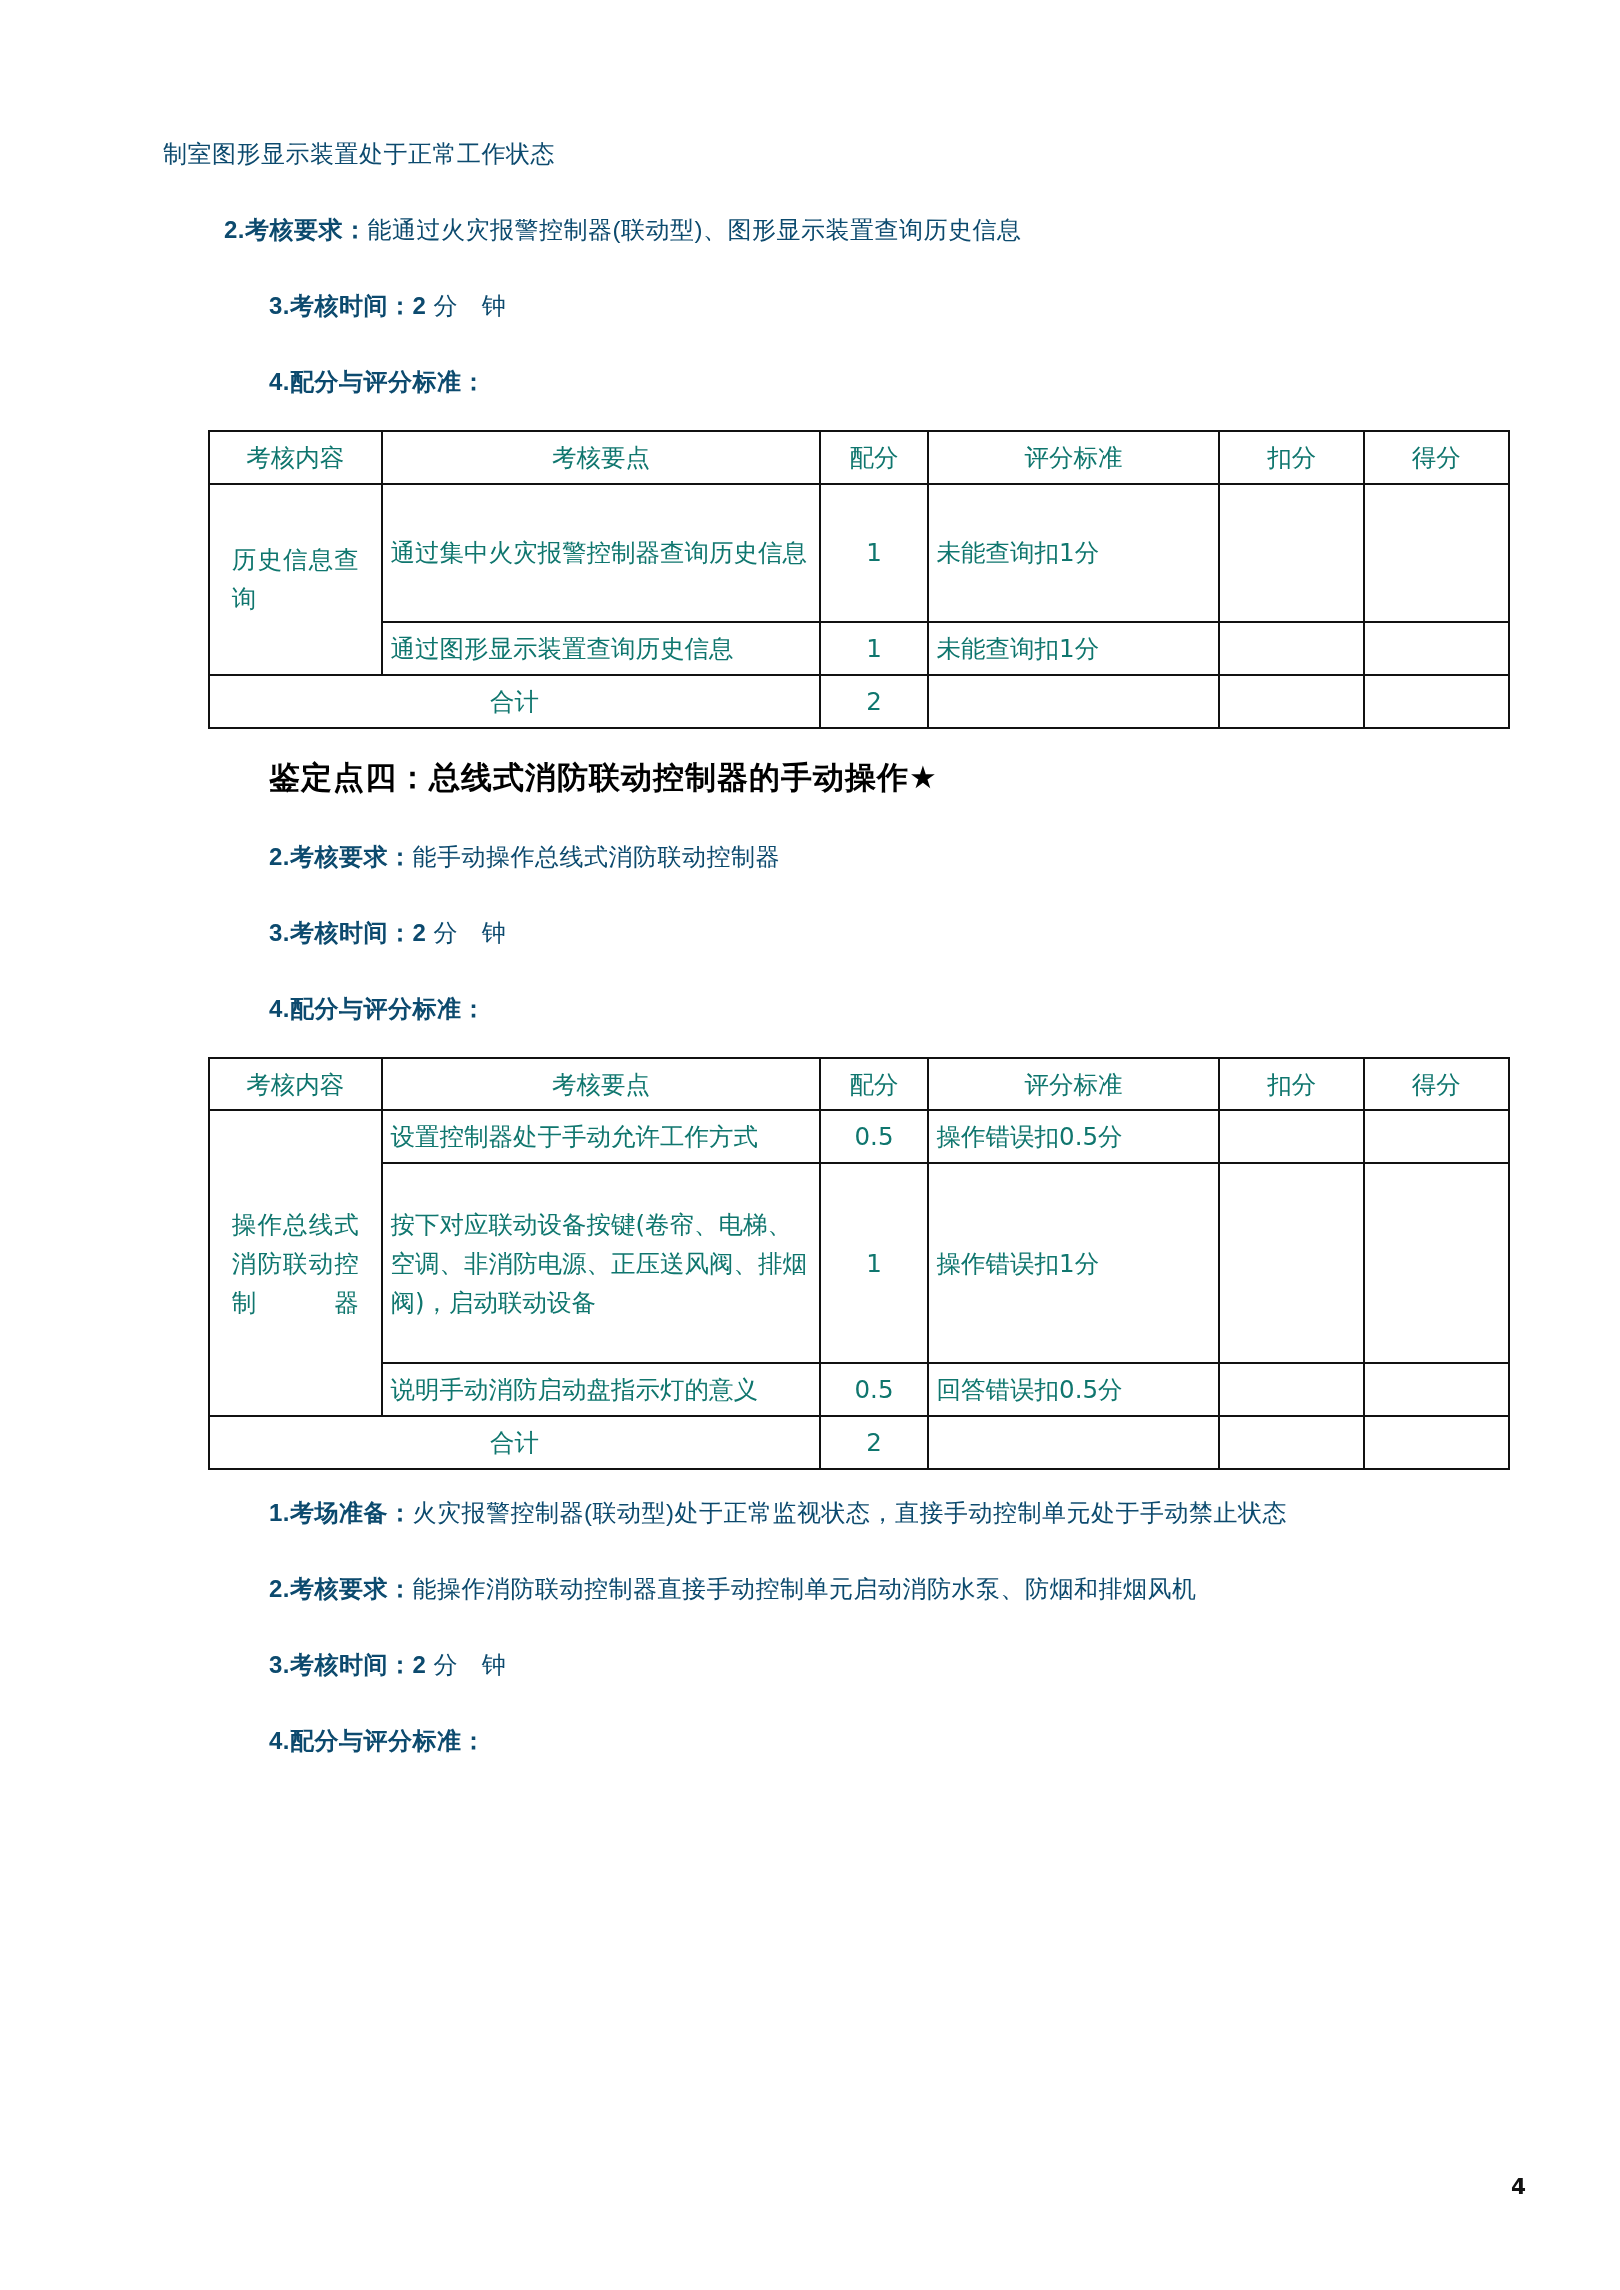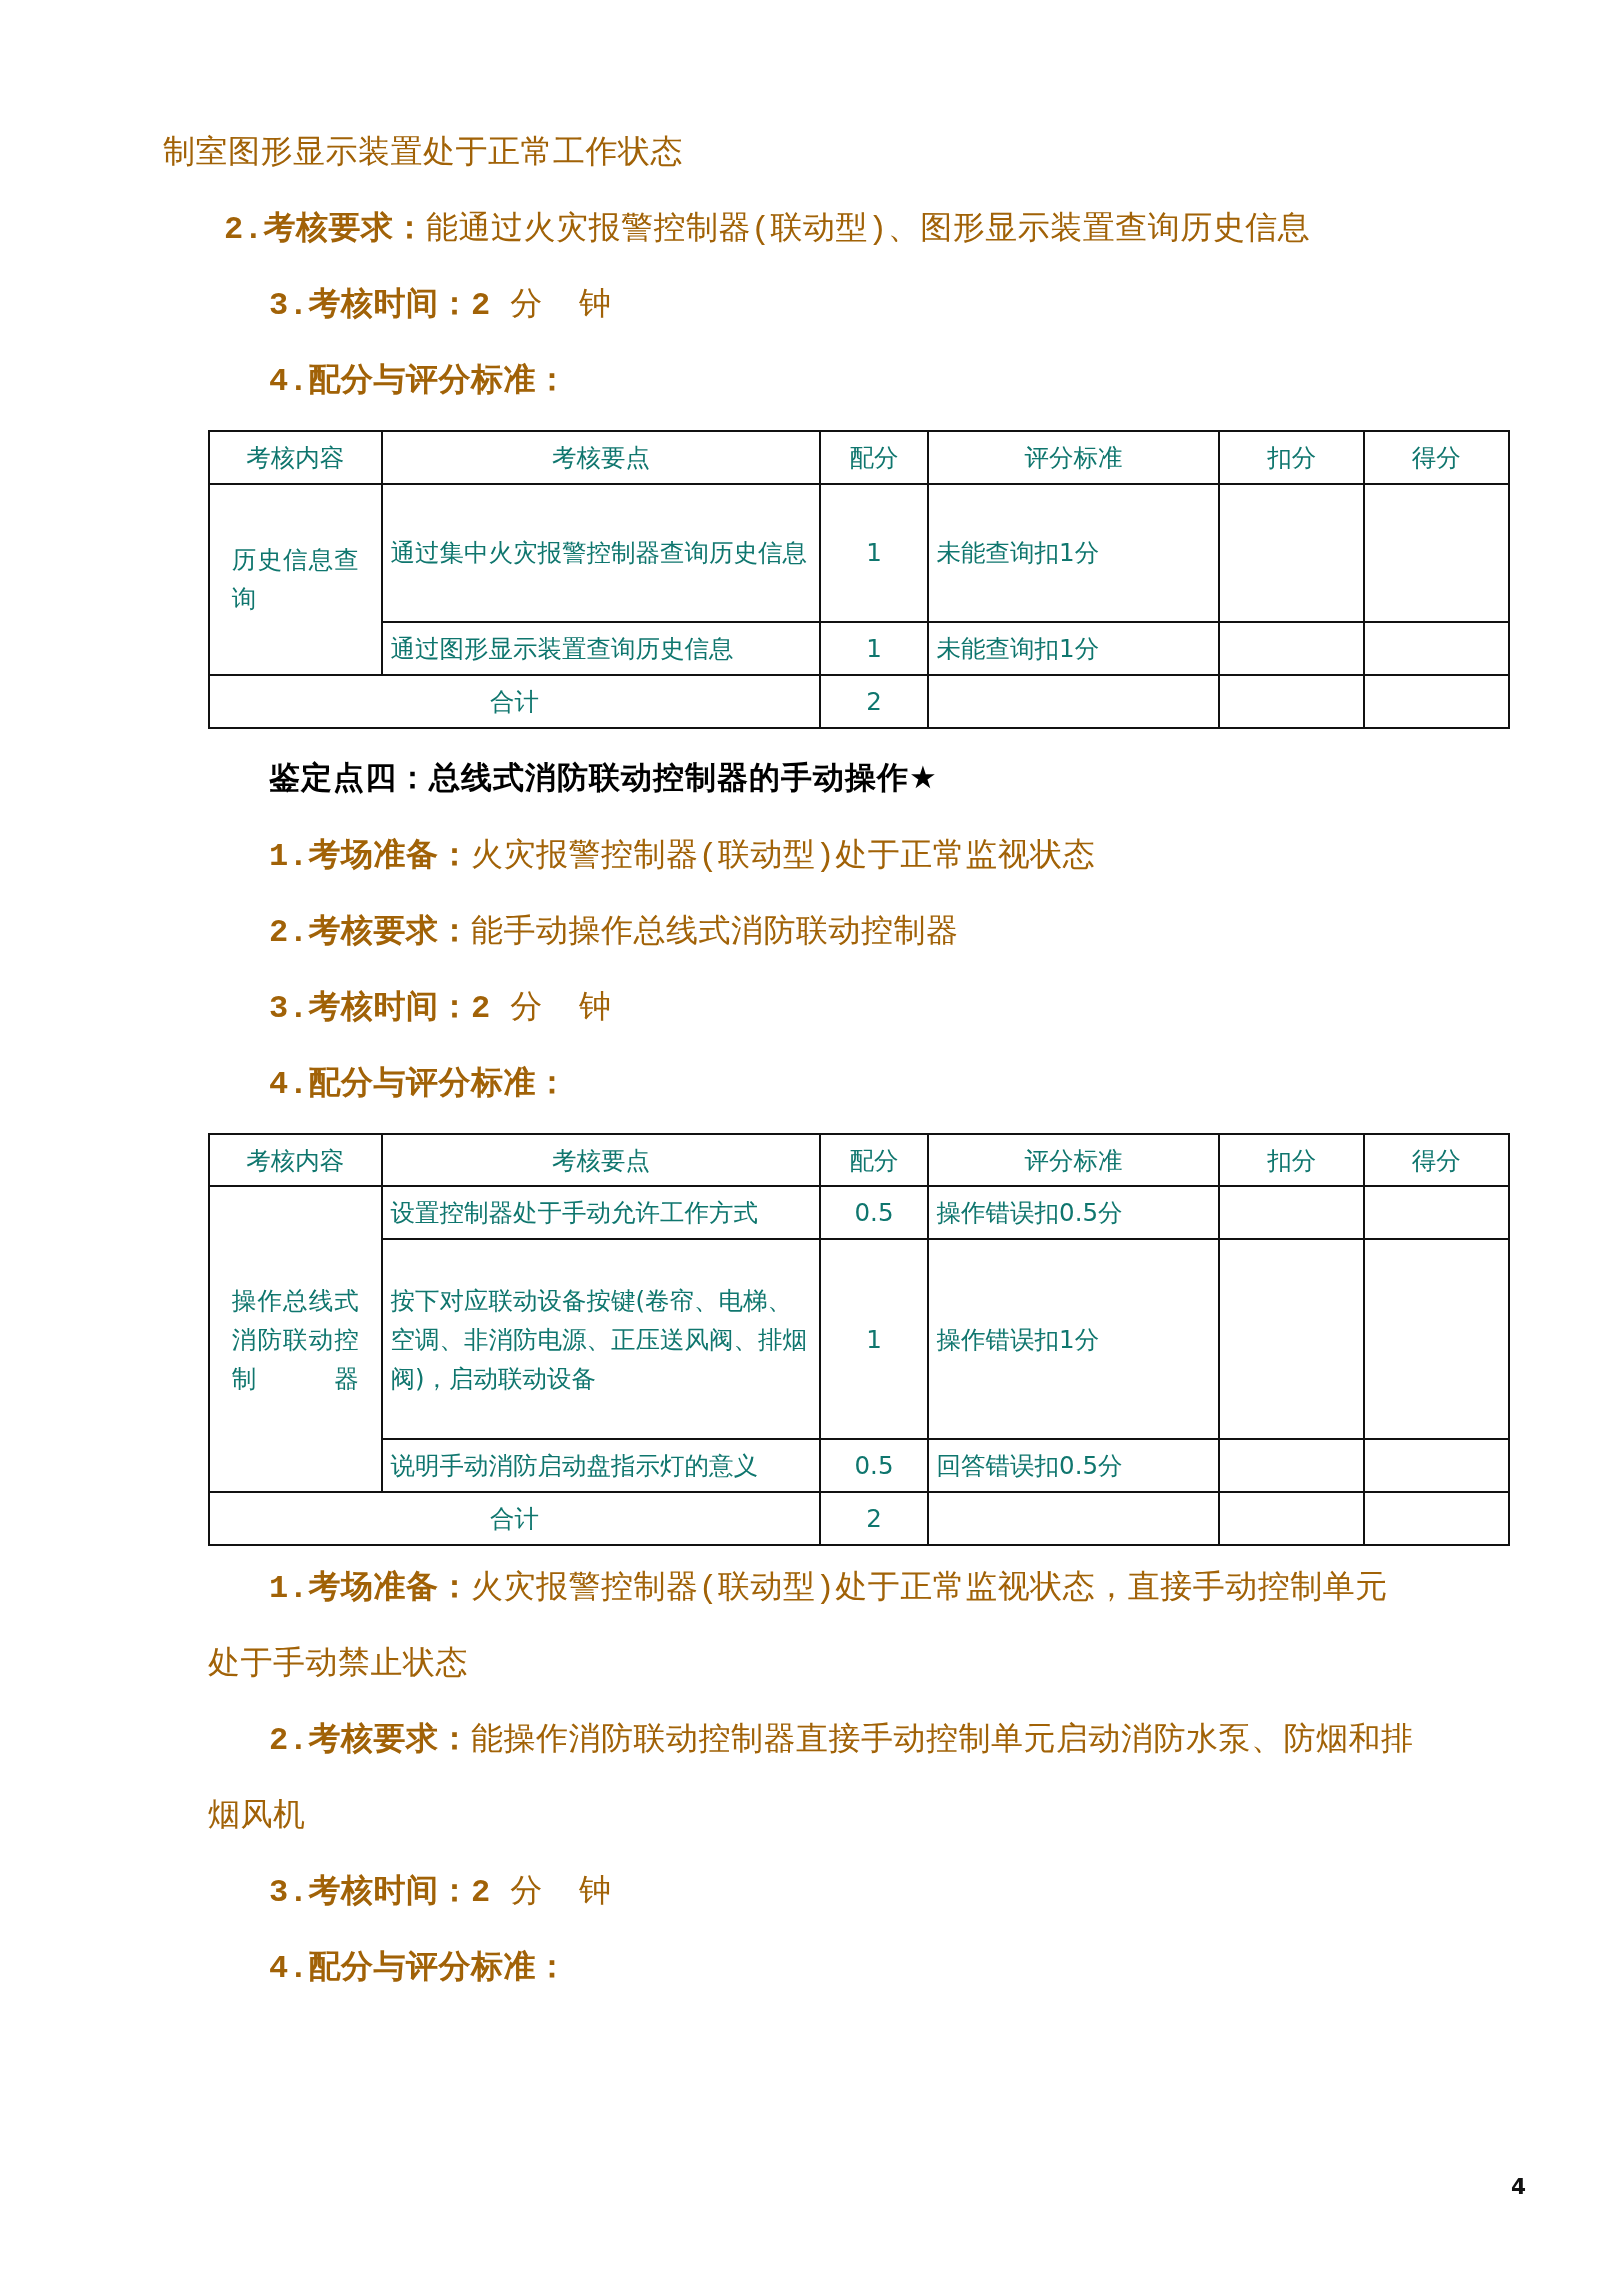--- a/index.html
+++ b/index.html
@@ -22,25 +22,25 @@
     overflow: hidden;
   }
   .content {
     position: absolute;
     left: 208px;
     top: 116px;
     width: 1206px;
   }
   
   .para {
-    font-size: 32px;
+    font-size: 24px;
     line-height: 76px;
     letter-spacing: 0.5px;
-    color: #a16207;
-    font-family: Liberation Mono, monospace;
+    color: #0c4a6e;
+    font-family: Liberation Sans, sans-serif;
     white-space: normal;
   }
   .para.indent {
     text-indent: 61px;
   }
   .para .lbl {
     font-weight: bold;
   }
   .para .num {
     font-weight: bold;
@@ -158,23 +158,20 @@
         <td class="c-score ctr">2</td>
         <td class="c-criteria blank"></td>
         <td class="c-deduct blank"></td>
         <td class="c-gain blank"></td>
       </tr>
     </tbody>
       </table>
 
     <div class="section-head">鉴定点四：总线式消防联动控制器的手动操作★</div>
 
-    <div class="para indent">
-      <span class="num">1.</span><span class="lbl">考场准备：</span><span>火灾报警控制器(联动型)处于正常监视状态</span>
-    </div>
 
     <div class="para indent">
       <span class="num">2.</span><span class="lbl">考核要求：</span><span>能手动操作总线式消防联动控制器</span>
     </div>
 
     <div class="para indent">
       <span class="num">3.</span><span class="lbl">考核时间：</span><span class="num">2</span>&nbsp;<span class="spaced">分 钟</span>
     </div>
 
     <div class="para indent">

